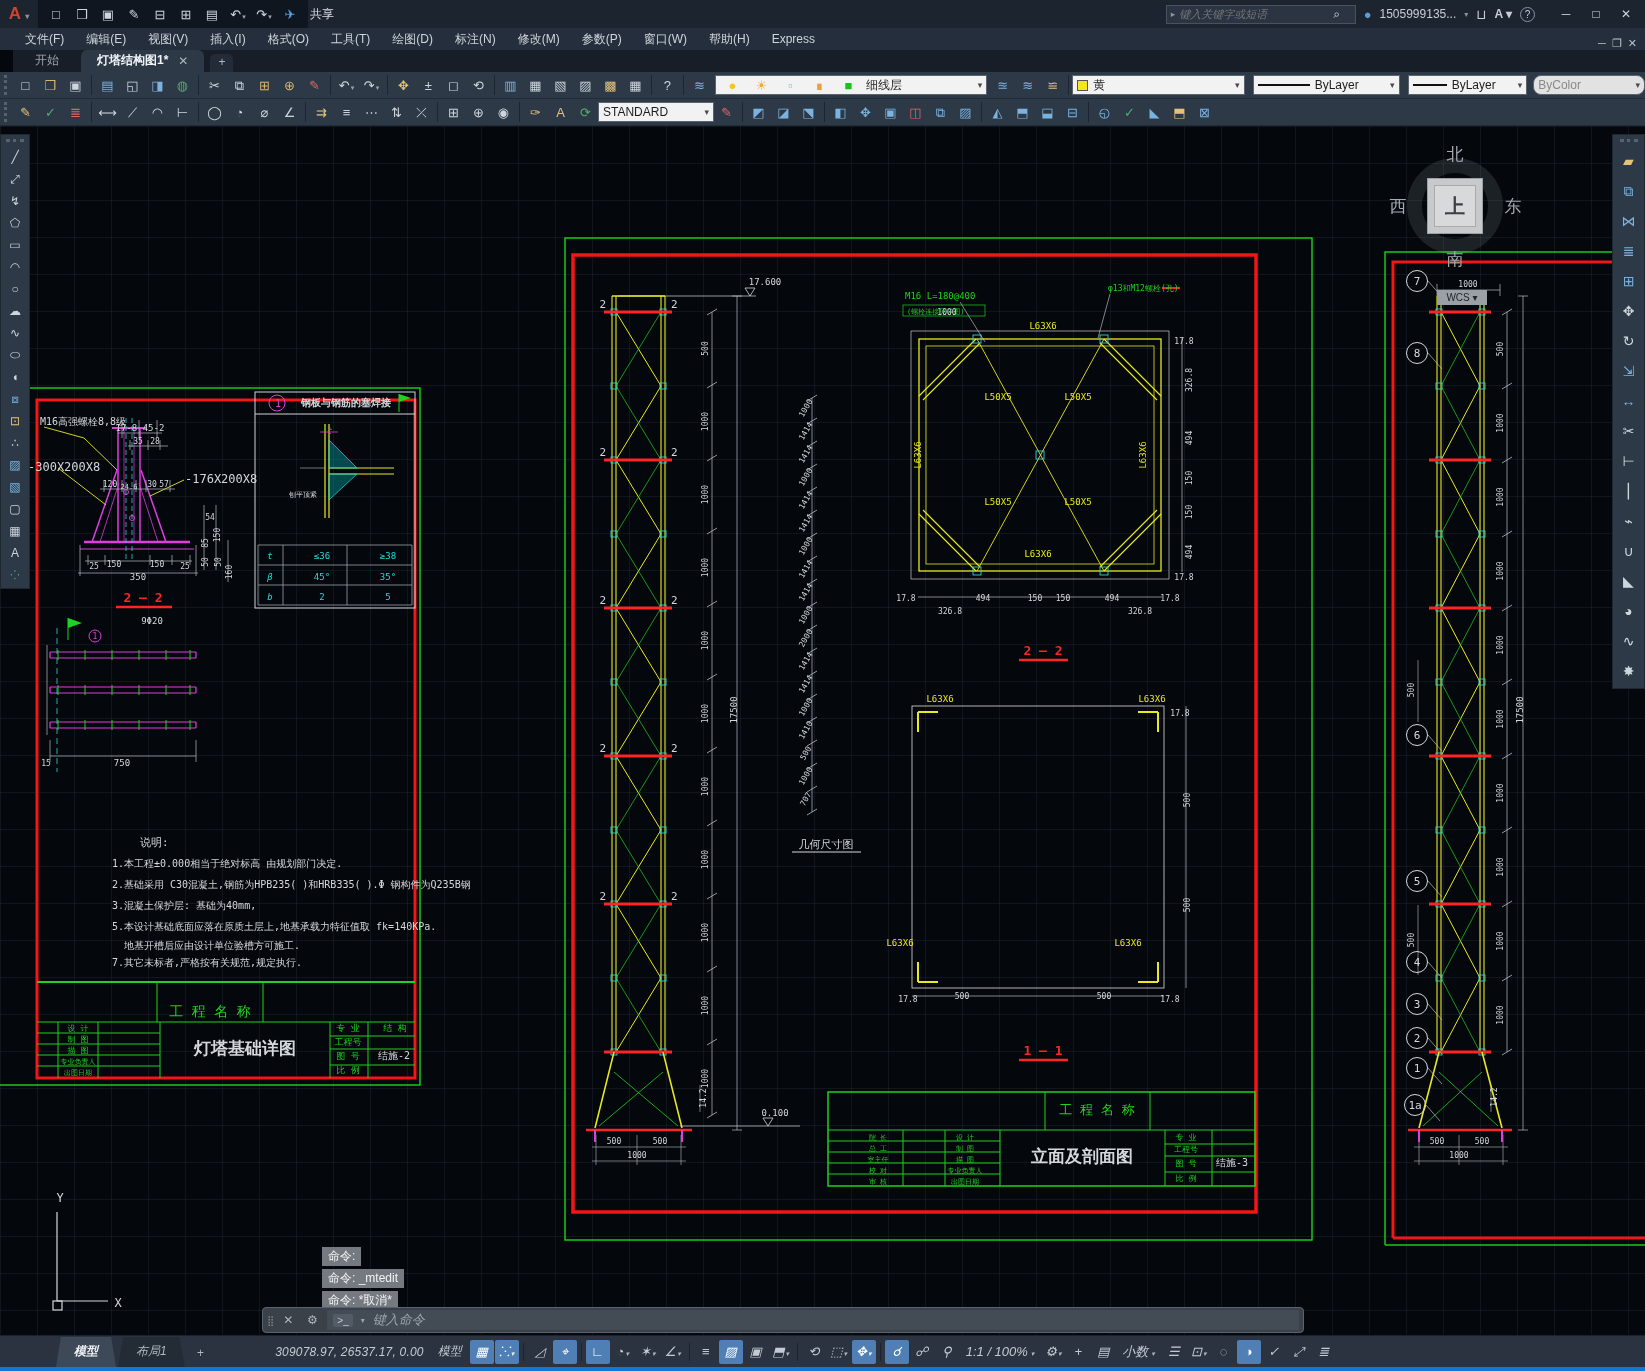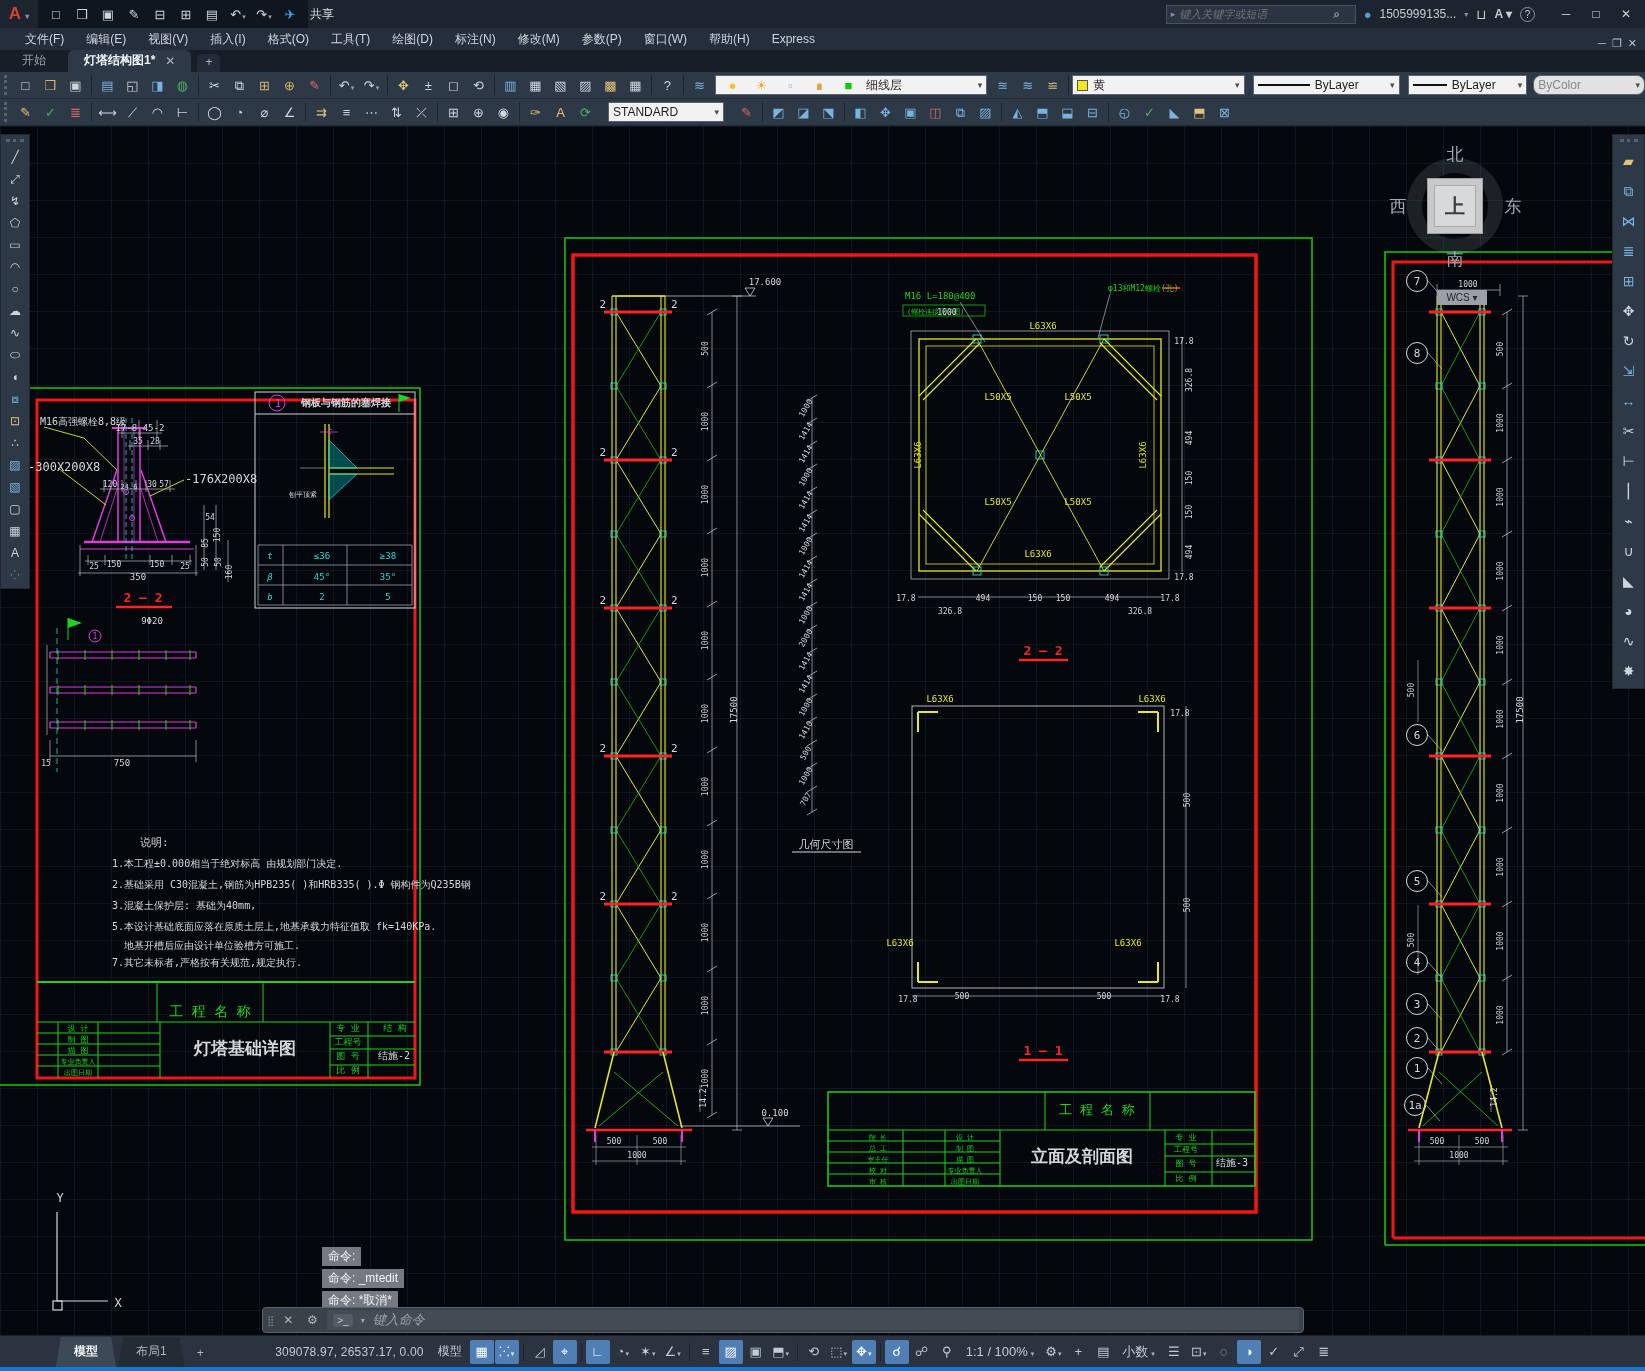--- a/index.html
+++ b/index.html
@@ -13,21 +13,21 @@
   .share-label{ color:#d7dde4; margin-left:2px; font-size:12px;}
   .title-center { position:absolute; left:0; right:0; text-align:center; color:#bfc7d0; font-size:12px; pointer-events:none;}
   .tb-right { margin-left:auto; display:flex; align-items:center; gap:8px; padding-right:6px; }
   .searchbox { display:flex; align-items:center; background:#2a3442; border:1px solid #46525f; width:190px; height:19px; padding:0 4px; gap:4px;}
   .searchbox input { background:transparent; border:none; outline:none; color:#9aa4af; font-size:11px; font-style:italic; width:150px;}
   .winbtns { display:flex; gap:4px; margin-left:10px; }
   .winbtn { width:26px; text-align:center; color:#cfd6dd; font-size:12px; }
   .menubar { height:22px; background:#242e3c; display:flex; align-items:flex-end; color:#cdd4db; font-size:12px; padding-left:14px; }
   .menu-item { padding:0 11px; line-height:22px; }
   .docwin { margin-left:auto; display:flex; gap:6px; padding-right:8px; color:#b9c1c9; font-size:11px;}
-  .doctabs { height:22px; background:#171e28; display:flex; align-items:flex-end; color:#9aa3ad; font-size:12px; }
+  .doctabs { height:22px; background:#171e28; display:flex; align-items:flex-end; color:#9aa3ad; font-size:12px;margin-left:13px; }
   .dtab { padding:2px 16px 3px 16px; border-radius:6px 6px 0 0; margin-left:6px; }
   .dtab.start { color:#9aa3ad; }
   .dtab.active { background:#2e3947; color:#f2f5f8; font-weight:bold; display:flex; gap:10px; align-items:center;}
   .dtab .x { color:#aeb6bf; font-weight:normal; }
   .dtab-plus { margin-left:6px; padding:1px 8px 3px 8px; background:#222b37; border-radius:5px 5px 0 0; color:#aeb6bf;}
   .toolbar { height:27px; background:#2e3947; display:flex; align-items:center; border-bottom:1px solid #222b36; padding-left:2px; }
   .ic { width:25px; height:23px; line-height:23px; text-align:center; font-size:13px; color:#cdd5dd; cursor:default; }
   .ic.dd::after { content:"▾"; font-size:7px; color:#9aa3ad; margin-left:1px;}
   .sep { width:1px; height:20px; background:#1d2530; margin:0 3px; }
   .grip { width:6px; height:20px; border-left:3px dotted #57626f; margin:0 3px 0 2px; }
@@ -56,21 +56,21 @@
   .vc-wcs { position:absolute; left:44px; top:150px; width:50px; height:15px; background:#9aa0a6; color:#22262a; font-size:10px; text-align:center; line-height:15px; }
   .chips { position:absolute; left:322px; top:1121px; z-index:4; display:flex; flex-direction:column; gap:3px; align-items:flex-start;}
   .chip { background:#757a81; color:#f2f3f4; font-size:12px; padding:1px 6px; font-family:"Liberation Sans",sans-serif; }
   .cmddock { position:absolute; left:262px; top:1181px; width:1042px; height:26px; z-index:4;
      background:#3a4149; border:1px solid #596271; border-radius:4px; display:flex; align-items:center; padding:0 4px; gap:6px;}
   .cmddock .dgrip{ color:#7d858e; font-size:10px; letter-spacing:-1px;}
   .cmddock .dicon{ color:#aeb5bd; font-size:12px; width:18px; text-align:center;}
   .cmdinput { flex:1; background:#434b55; height:20px; display:flex; align-items:center; color:#9aa2ab; font-size:13px; font-style:italic; padding-left:6px; gap:8px;}
   .cmdinput .prompt { font-style:normal; font-size:10px; color:#c3cad2; background:#525b66; padding:1px 4px; border-radius:2px;}
   
-  .statusbar { height:32px; background:#2a333f; display:flex; align-items:center; color:#c3cad2; font-size:12px; border-top:1px solid #1a212b; }
+  .statusbar { height:32px; background:#2a333f; display:flex; align-items:center; color:#c3cad2; font-size:12px; border-top:1px solid #1a212b;font-style:italic; }
   .mtabs { display:flex; align-items:flex-end; height:100%; padding-left:56px; gap:2px;}
   .mtab { padding:6px 18px 7px 18px; background:#232b35; color:#aeb6bf; clip-path:polygon(8% 0,92% 0,100% 100%,0 100%); }
   .mtab.active { background:#3d4956; color:#f0f3f6; font-weight:bold;}
   .mtab-plus{ padding:6px 10px 7px 10px; color:#aeb6bf;}
   .coords { margin-left:60px; width:150px; text-align:right; letter-spacing:.2px;}
   .modlab { margin:0 8px 0 14px; }
   .stgroup { display:flex; align-items:center; gap:1px; }
   .stog { min-width:24px; height:24px; line-height:24px; text-align:center; color:#c3cad2; font-size:13px; border-radius:2px; padding:0 2px;}
   .stog.on { background:#4f7fb5; color:#fff; }
   .stog .sdd { font-size:7px; color:#aeb6bf; margin-left:1px;}
@@ -246,21 +246,21 @@
       <span class="ic">⤫</span>
       <div class="sep"></div>
       <span class="ic">⊞</span>
       <span class="ic">⊕</span>
       <span class="ic">◉</span>
       <div class="sep"></div>
       <span class="ic" style="color: rgb(227, 194, 122);">✑</span>
       <span class="ic" style="color: rgb(227, 194, 122);">A</span>
       <span class="ic" style="color: rgb(78, 176, 106);">⟳</span>
     </div>
-  <div class="combo" style="width:116px;margin:0 10px;">
+  <div class="combo" style="width:116px;margin:0 0;">
     <span>STANDARD</span>
     <span class="cdd">▾</span>
   </div>
   <div style="display:flex;align-items:center;">
       <span class="ic" style="color: rgb(221, 102, 102);">✎</span>
       <div class="sep"></div>
       <span class="ic" style="color: rgb(122, 179, 224);">◩</span>
       <span class="ic" style="color: rgb(122, 179, 224);">◪</span>
       <span class="ic" style="color: rgb(122, 179, 224);">⬔</span>
       <div class="sep"></div>

